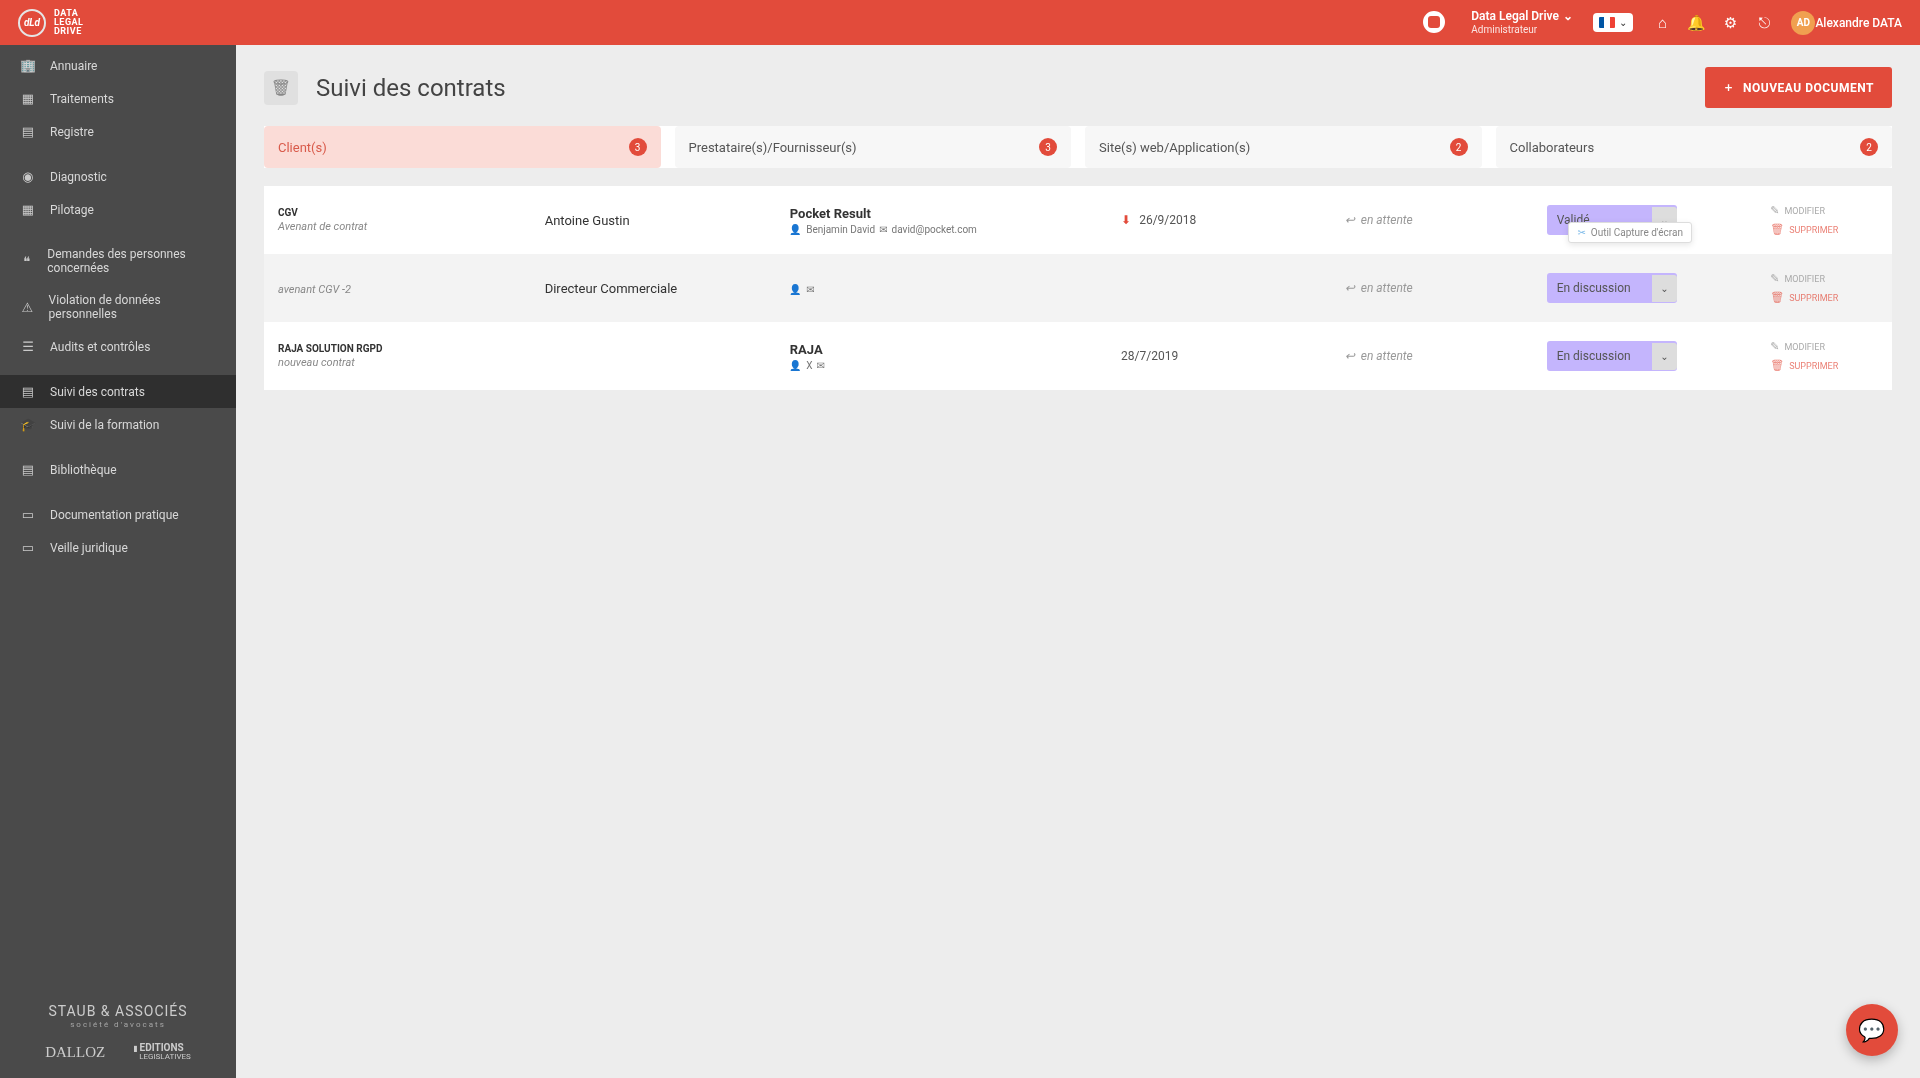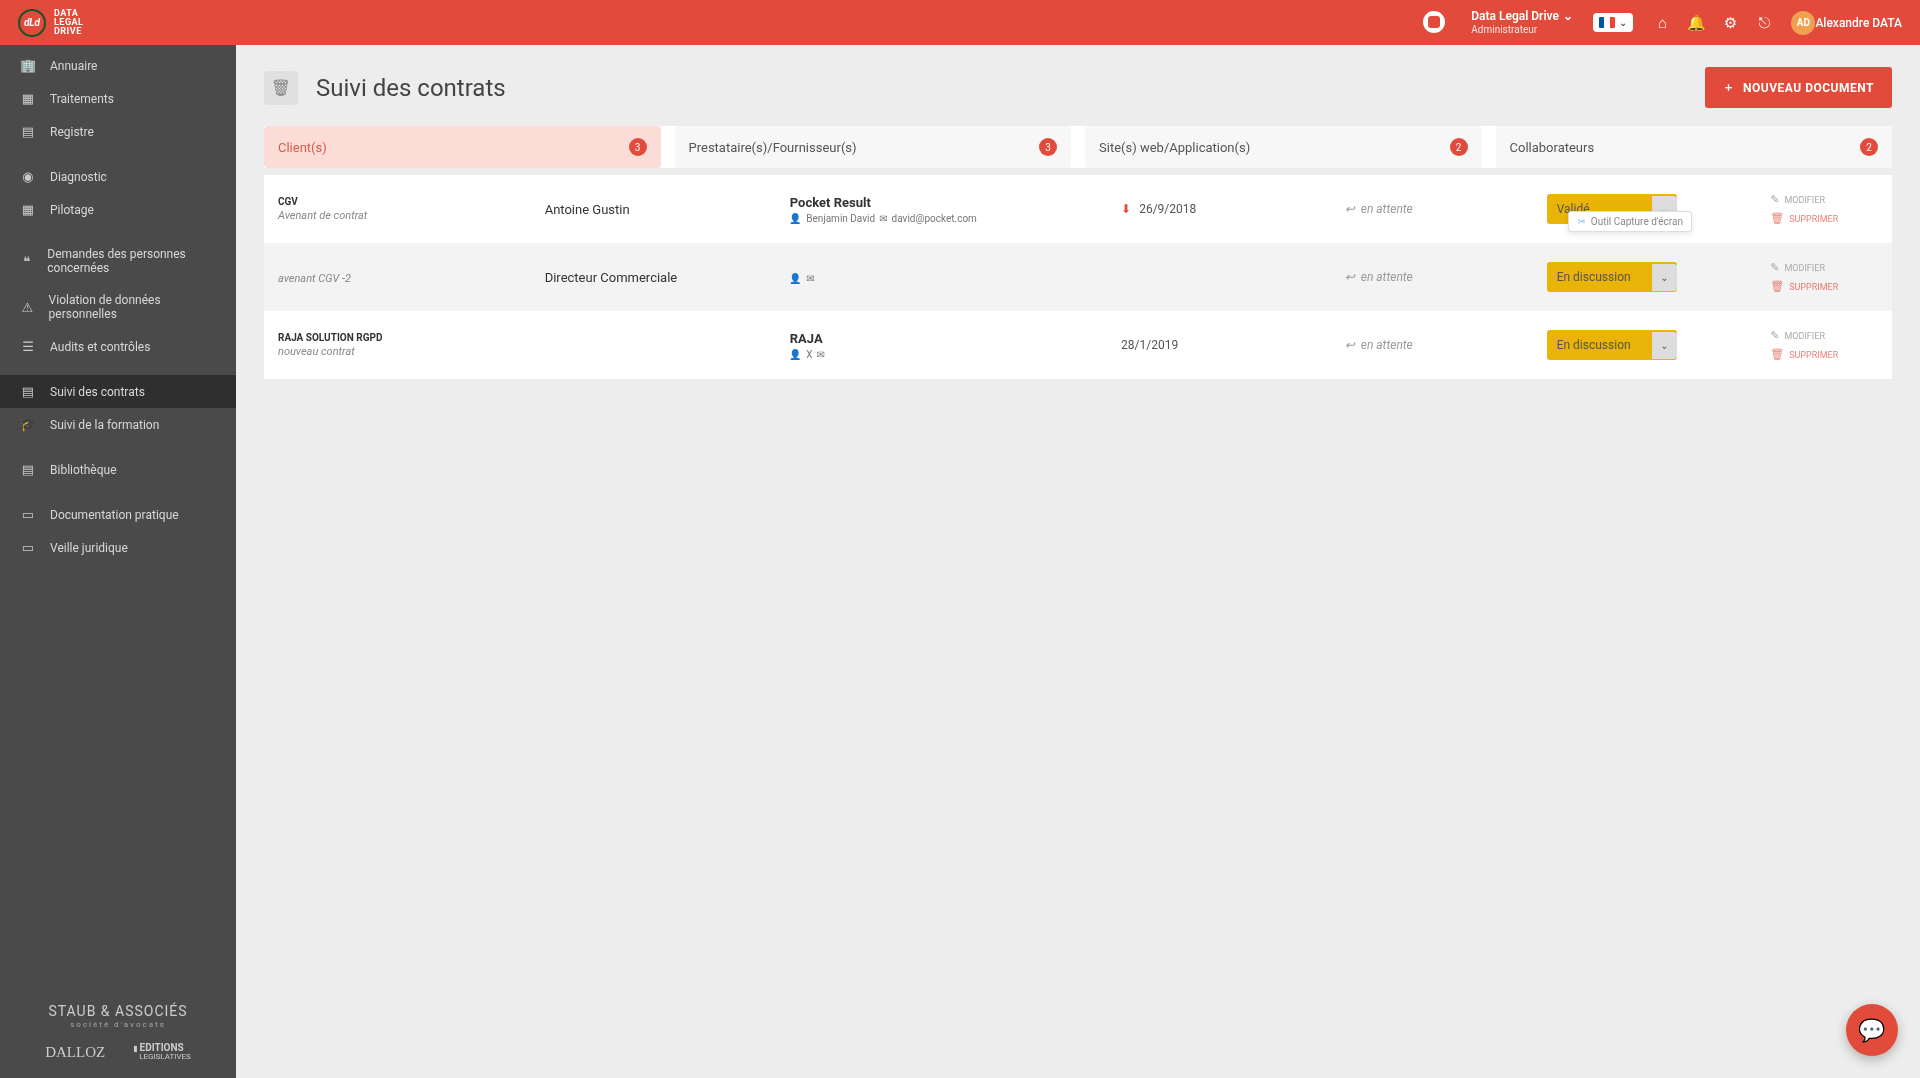--- a/index.html
+++ b/index.html
@@ -2,21 +2,21 @@
 <html><head>
 <meta charset="utf-8">
 <style>
 * { margin: 0; padding: 0; box-sizing: border-box; font-family: -apple-system, BlinkMacSystemFont, "Segoe UI", Roboto, Arial, sans-serif; }
 body { background: #ededed; color: #333; font-size: 13px; overflow: hidden; }
 .app { display: flex; flex-direction: column; height: 100vh; }
 
 
 .header { background: #e24b3b; height: 45px; display: flex; align-items: center; padding: 0 18px; color: #fff; }
 .logo { display: flex; align-items: center; gap: 8px; }
-.logo-mark { width: 28px; height: 28px; border: 2px solid #14532d; border-radius: 50%; display: flex; align-items: center; justify-content: center; font-size: 10px; font-weight: bold; font-style: italic; }
+.logo-mark { width: 28px; height: 28px; border: 2px solid #e5e5e5; border-radius: 50%; display: flex; align-items: center; justify-content: center; font-size: 10px; font-weight: bold; font-style: italic; }
 .logo-text { font-size: 9px; line-height: 1; font-weight: 700; letter-spacing: 0.5px; }
 .header-spacer { flex: 1; }
 .org-block { display: flex; align-items: center; gap: 26px; margin-right: 20px; cursor: pointer; }
 .org-badge { width: 22px; height: 22px; background: #fff; border-radius: 50%; border: 2px solid #fff; display:flex; align-items:center; justify-content:center; }
 .org-badge-inner { width: 12px; height: 12px; background: #e24b3b; border-radius: 3px; }
 .org-text { line-height: 1.2; }
 .org-name { font-size: 12px; font-weight: 600; display:flex; align-items:center; gap:4px; }
 .org-role { font-size: 10px; opacity: 0.85; }
 .lang { background: #fff; color: #333; border-radius: 4px; padding: 4px 6px; display: flex; align-items: center; gap: 4px; margin-right: 12px; cursor:pointer; }
 .flag { width: 16px; height: 11px; background: linear-gradient(to right, #0055a4 33%, #fff 33% 66%, #ef4135 66%); border-radius: 1px; }
@@ -43,41 +43,41 @@
 .partner3 { font-size: 8px; line-height:1; text-align:left; }
 .partner3 b { font-size: 10px; }
 
 
 .main { flex: 1; padding: 22px 28px; overflow: auto; }
 .page-head { display: flex; align-items: center; margin-bottom: 18px; }
 .page-icon { width: 34px; height: 34px; background: #e0e0e0; border-radius: 4px; display:flex; align-items:center; justify-content:center; color:#888; font-size:16px; margin-right:18px; }
 .page-title { font-size: 24px; font-weight: 400; color: #444; flex:1; }
 .btn-primary { background: #e24b3b; color: #fff; border: none; padding: 12px 18px; font-size: 12px; font-weight: 700; letter-spacing: .5px; border-radius: 3px; cursor:pointer; display:flex; align-items:center; gap:8px; }
 
-.card { background: #fff; border-radius: 0; margin-bottom: 7px; }
+.card { background: #fff; border-radius: 0; margin-bottom: 18px; }
 
 
 .tabs { display: flex; gap: 14px; }
 .tab { flex: 1; background: #f7f7f7; border-radius: 4px; padding: 12px 14px; display:flex; align-items:center; justify-content:space-between; font-size:13px; cursor:pointer; color:#555; }
 .tab.active { background: #fbdcd7; color: #d95b4b; }
 .badge { background: #e24b3b; color:#fff; border-radius: 9px; min-width:18px; height:18px; font-size:10px; display:flex; align-items:center; justify-content:center; padding:0 5px; }
 
 
 .table { width: 100%; }
 .thead { background: #fbeae7; color: #d95b4b; font-size: 10px; font-weight: 700; letter-spacing: .3px; text-transform: uppercase; padding: 12px 14px; border-radius: 3px 3px 0 0; display:grid; grid-template-columns: 1.2fr 1.1fr 1.5fr 1fr .9fr 1fr .5fr; gap: 8px; }
 .trow { display:grid; grid-template-columns: 1.2fr 1.1fr 1.5fr 1fr .9fr 1fr .5fr; gap: 8px; padding: 18px 14px; align-items:center; position:relative; }
 .trow.alt { background: #f3f3f3; }
 .doc-title { font-weight: 700; font-size: 10px; color: #333; }
 .doc-sub { font-style: italic; color: #888; font-size: 11px; margin-top: 2px; }
 .client-name { font-weight: 700; font-size: 13px; }
 .client-meta { font-size: 10px; color: #777; margin-top: 3px; display:flex; align-items:center; gap:4px; flex-wrap:wrap; }
 .sent { display:flex; align-items:center; gap:8px; color:#555; font-size:12px; }
 .sent-icon { color:#e24b3b; }
 .pending { color:#999; font-size:12px; font-style:italic; display:flex; align-items:center; gap:6px; }
-.status-sel { background:#eab308; border:none; padding: 8px 10px; font-size:12px; color:#555; border-radius:3px; width:130px; display:flex; justify-content:space-between; align-items:center; cursor:pointer; }
+.status-sel { background:#c4b5fd; border:none; padding: 8px 10px; font-size:12px; color:#555; border-radius:3px; width:130px; display:flex; justify-content:space-between; align-items:center; cursor:pointer; }
 .status-sel .chev { background:#ddd; margin:-8px -10px -8px 8px; padding:8px 8px; border-radius:0 3px 3px 0; font-size:10px; }
 .actions { font-size: 9px; color:#aaa; display:flex; flex-direction:column; gap:6px; }
 .act { display:flex; align-items:center; gap:5px; cursor:pointer; }
 .act.del { color:#e24b3b; opacity:.7; }
 .act .ico { font-size:11px; }
 
 .tooltip { position:absolute; top: 36px; right: 200px; background:#fff; border:1px solid #ddd; border-radius:3px; padding:4px 8px; font-size:10px; color:#888; box-shadow:0 2px 6px rgba(0,0,0,.1); display:flex; align-items:center; gap:5px; }
 
 .chat-fab { position:fixed; bottom:22px; right:22px; width:52px; height:52px; border-radius:50%; background:#e24b3b; color:#fff; display:flex; align-items:center; justify-content:center; font-size:22px; box-shadow:0 4px 12px rgba(0,0,0,.25); cursor:pointer; }
 </style>
@@ -327,21 +327,21 @@
             <div></div>
             <div>
               <div class="client-name">RAJA</div>
               <div class="client-meta">
                 <span>👤</span>
                   <span>X</span>
                 <span>✉</span>
               </div>
             </div>
             <div class="sent">
-                <span>28/1/2019</span>
+                <span>28/7/2019</span>
               </div>
             <div class="pending">
                 <span>↩</span>
                 <span>en attente</span>
               </div>
             <div>
               <div class="status-sel">
                 <span>En discussion</span>
                 <span class="chev">⌄</span>
               </div>

